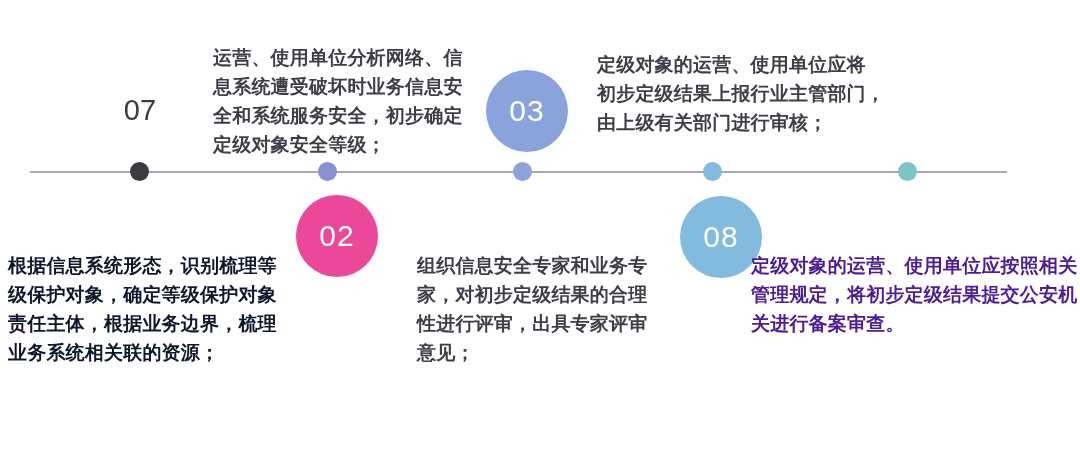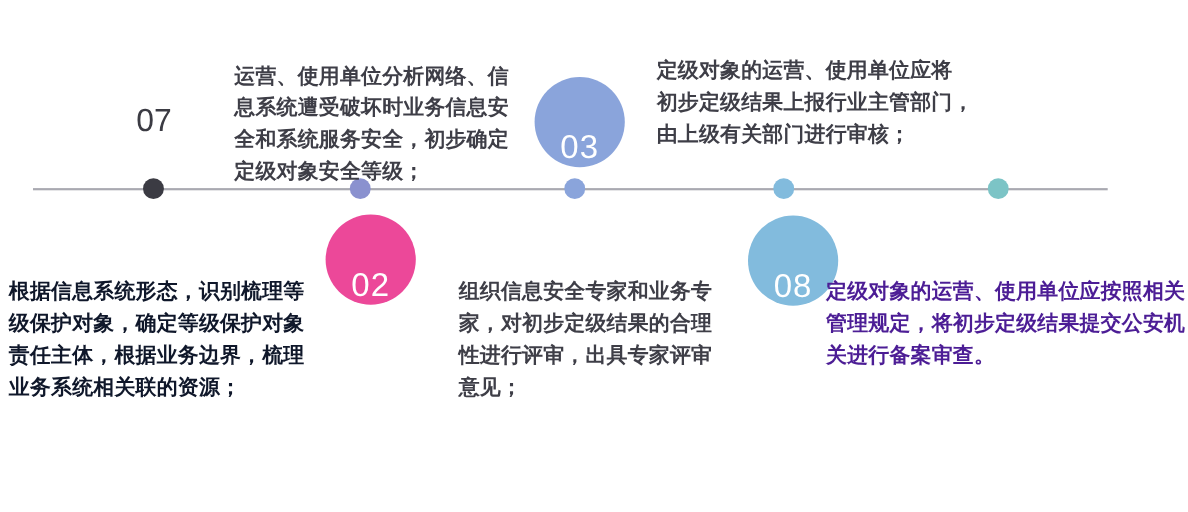--- a/index.html
+++ b/index.html
@@ -35,21 +35,21 @@
   .dot-03 { left: 513px; }
   .dot-04 { left: 703px; }
   .dot-05 { left: 898px; }
 
   .step-circle {
     position: absolute;
     width: 82px;
     height: 82px;
     border-radius: 50%;
     display: flex;
-    align-items: flex-end;
+    align-items: center;
     justify-content: center;
     color: #ffffff;
     font-size: 30px;
     font-weight: 400;
     letter-spacing: 1px;
   }
   .circle-02 { left: 296px; top: 195px; }
   .circle-03 { left: 486px; top: 70px;  }
   .circle-04 { left: 680px; top: 196px; }
   .circle-05 { left: 872px; top: 70px;  }
@@ -100,21 +100,21 @@
     <span>03</span>
   </div>
   <div class="step-circle circle-04" style="background-color: rgb(130, 187, 221);">
     <span>08</span>
   </div>
 
   <div class="step-desc desc-01" style="color: #0f172a;">根据信息系统形态，识别梳理等
 级保护对象，确定等级保护对象
 责任主体，根据业务边界，梳理
 业务系统相关联的资源；</div>
-  <div class="step-desc desc-02" style="color: rgb(62, 62, 71); margin-top: 12px;">运营、使用单位分析网络、信
+  <div class="step-desc desc-02" style="color: rgb(62, 62, 71);">运营、使用单位分析网络、信
 息系统遭受破坏时业务信息安
 全和系统服务安全，初步确定
 定级对象安全等级；</div>
   <div class="step-desc desc-03" style="color: rgb(62, 62, 71);">组织信息安全专家和业务专
 家，对初步定级结果的合理
 性进行评审，出具专家评审
 意见；</div>
   <div class="step-desc desc-04" style="color: rgb(62, 62, 71);">定级对象的运营、使用单位应将
 初步定级结果上报行业主管部门，
 由上级有关部门进行审核；</div>

